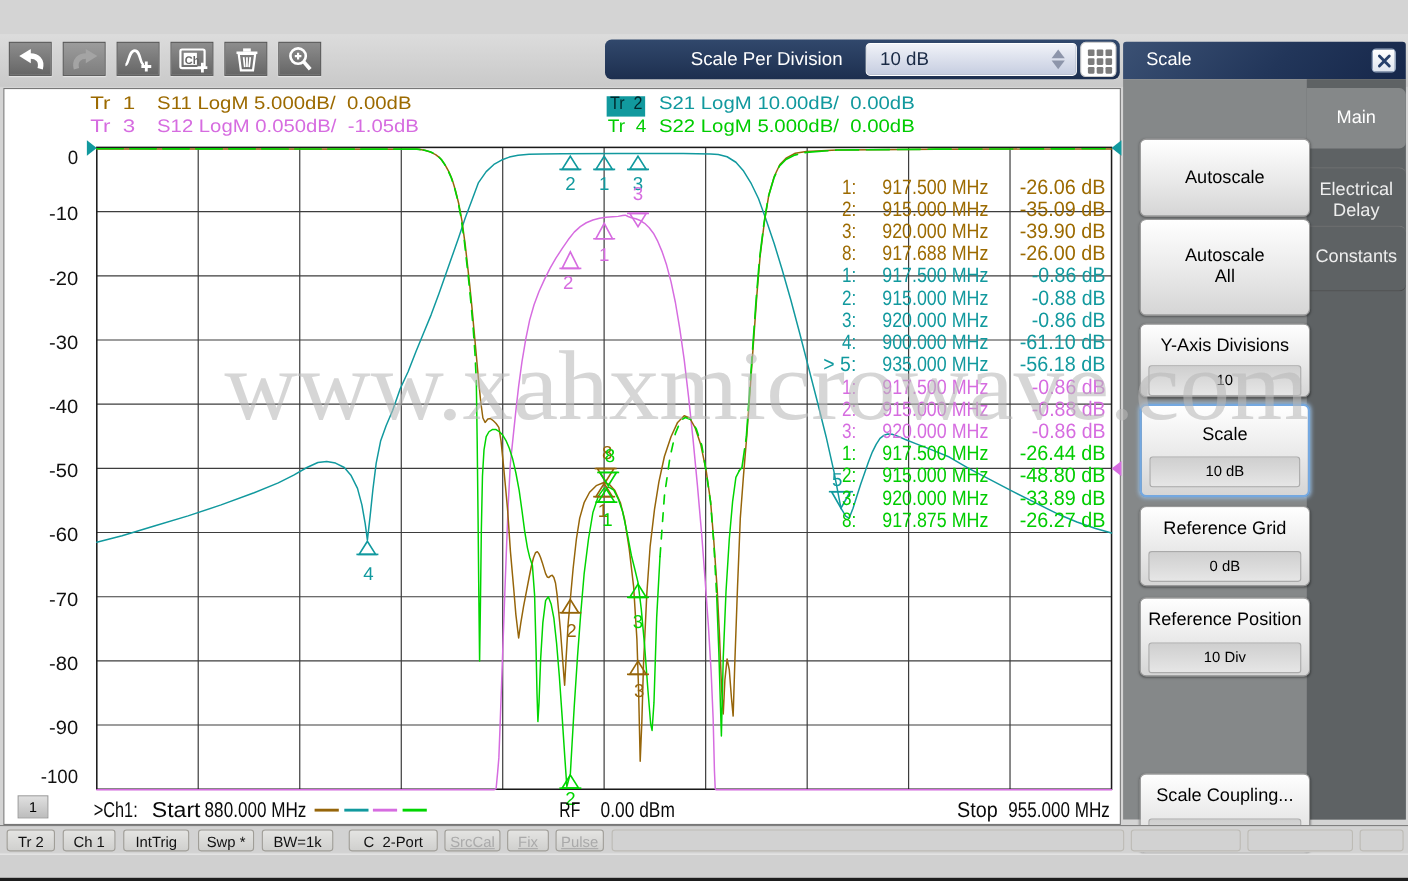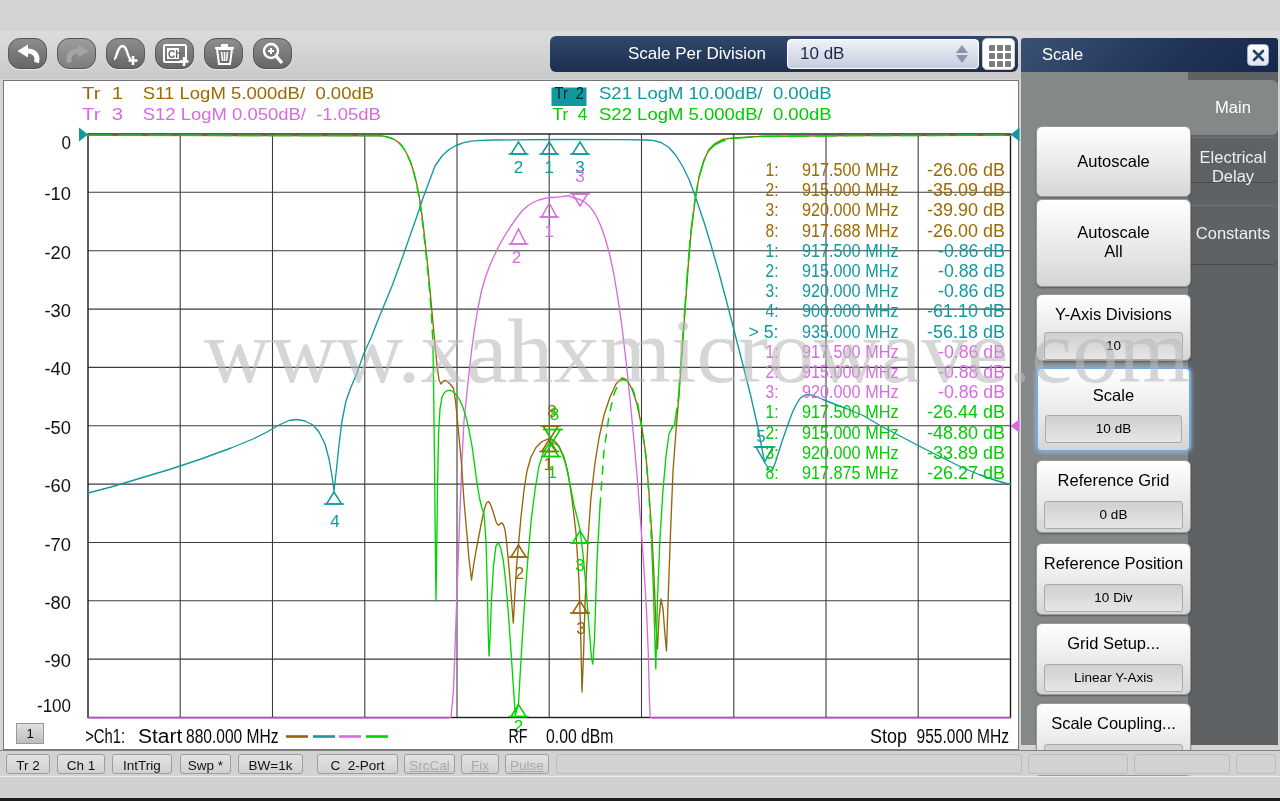--- a/index.html
+++ b/index.html
@@ -3,21 +3,21 @@
 <style>
 * { margin:0; padding:0; box-sizing:border-box; }
 html,body { width:1280px; height:801px; font-family:"Liberation Sans",sans-serif; background:#d4d4d4; overflow:hidden; }
 #root { position:relative; width:1280px; height:801px; }
 .abs { position:absolute; }
 
 #menubar { left:0; top:0; width:1280px; height:30px; background:#f4f4f4; border-bottom:1px solid #aaa; }
 #menubar span { position:absolute; top:3px; font-size:18.5px; color:#000; }
 
 #toolbar { left:0; top:31px; width:1280px; height:48px; background:linear-gradient(#dcdcdc,#c9c9c9); }
-.tbtn { position:absolute; top:6.5px; width:39px; height:31px; border-radius:12px;
+.tbtn { position:absolute; top:6.5px; width:39px; height:31px; border-radius:0;
         background:linear-gradient(#8d8d8d,#666); border:1px solid #555; box-shadow:0 1px 1px rgba(255,255,255,.5); }
 .tbtn svg { position:absolute; left:0; top:0; }
 #spdbox { left:550px; top:5px; width:468px; height:36px; background:linear-gradient(#31486c,#1d2f4f); border-radius:6px; }
 #spdbox .lbl { position:absolute; left:78px; top:8px; color:#fff; font-size:17px; }
 .spin { position:absolute; left:237px; top:3px; width:192px; height:30px; background:linear-gradient(#f0f2f8,#c6cde0); border:1px solid #fff; border-radius:4px; }
 .spin .val { position:absolute; left:12px; top:4px; font-size:17px; color:#1a2a45; }
 .spin .up   { position:absolute; right:10px; top:5px;  width:0; height:0; border-left:6.5px solid transparent; border-right:6.5px solid transparent; border-bottom:8px solid #8d95aa; }
 .spin .dn   { position:absolute; right:10px; bottom:5px; width:0; height:0; border-left:6.5px solid transparent; border-right:6.5px solid transparent; border-top:8px solid #8d95aa; }
 #keypad { left:982px; top:7px; width:33px; height:32px; background:#fff; border-radius:5px; border:1px solid #ccc; }
 
@@ -284,21 +284,21 @@
         <div class="t">Scale</div>
    <div id="pclose"><svg width="22" height="22">
             <path d="M6 6 L15 15 M15 6 L6 15" stroke="#27406b" stroke-width="2.6" stroke-linecap="round"></path>
           </svg></div>
  </div>
  <div id="pbody" class="abs">
   <div id="tabwell"></div>
   <div class="tab" id="tabmain">
           <div style="margin-top:18px">Main</div>
         </div>
-  <div class="tab tabdark" style="top:65px;height:46px;border-radius:0 6px 6px 0;">
+  <div class="tab tabdark" style="top:80px;height:66px;border-radius:0 6px 6px 0;">
           <div style="margin-top:10px">Electrical<br>Delay</div>
         </div>
   <div class="tab tabdark" style="top:133px;height:60px;border-radius:0 6px 6px 0;">
           <div style="margin-top:18px">Constants</div>
         </div>
   <div class="pbtn" style="top:9px;height:71px">
           <div class="cap" style="top:25px">Autoscale</div>
         </div>
   <div class="pbtn" style="top:82px;height:88px">
           <div class="cap" style="top:23px">Autoscale<br>All</div>
@@ -311,24 +311,20 @@
           <div class="cap" style="top:17px">Scale</div>
           <div class="val" style="top:46px">10 dB</div>
         </div>
   <div class="pbtn" style="top:343px;height:73px">
           <div class="cap" style="top:10px">Reference Grid</div>
           <div class="val" style="top:40px">0 dB</div>
         </div>
   <div class="pbtn" style="top:426px;height:72px">
           <div class="cap" style="top:10px">Reference Position</div>
           <div class="val" style="top:40px">10 Div</div>
-        </div>
-  <div class="pbtn" style="top:506px;height:72px">
-          <div class="cap" style="top:10px">Grid Setup...</div>
-          <div class="val" style="top:40px">Linear Y-Axis</div>
         </div>
   <div class="pbtn" style="top:586px;height:73px">
           <div class="cap" style="top:10px">Scale Coupling...</div>
           <div class="val" style="top:40px">Off</div>
         </div>
  </div>
 </div>
 
 <div id="statusbar" class="abs">
  <div class="sbtn" style="left:6px;width:44px">Tr 2</div>

